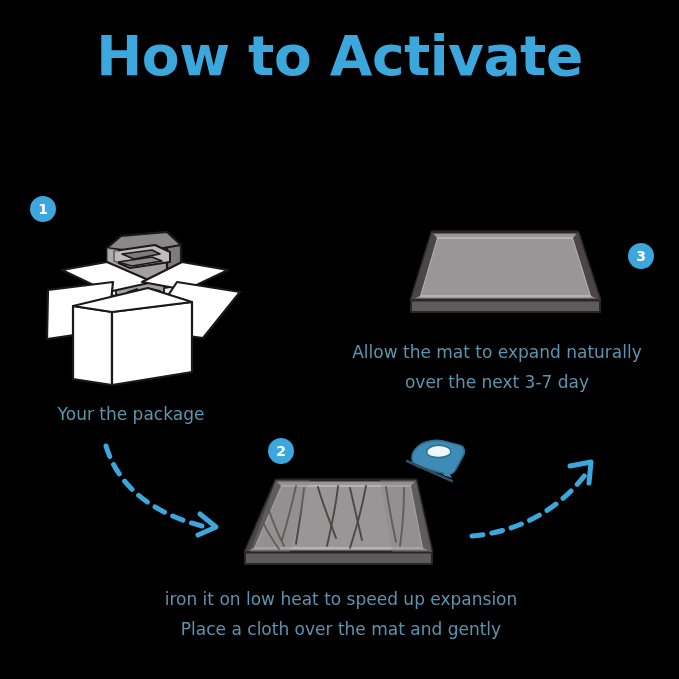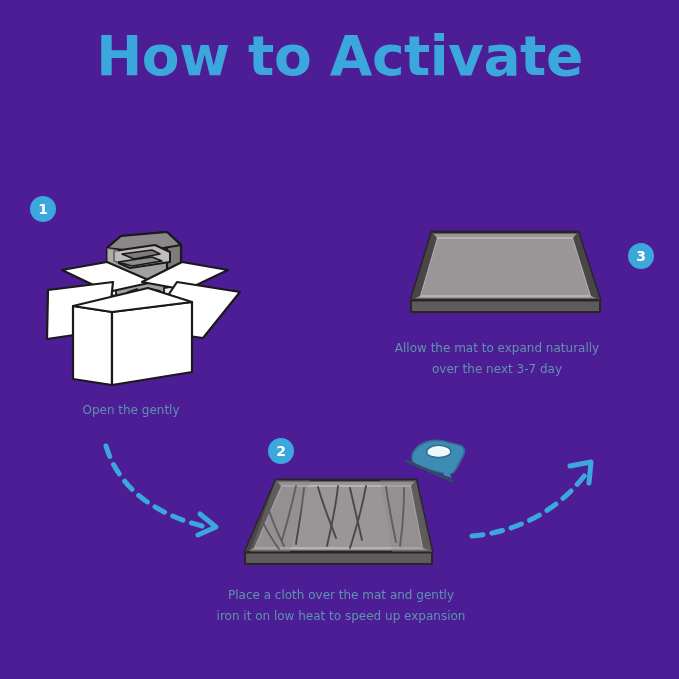--- a/index.html
+++ b/index.html
@@ -9,21 +9,21 @@
   body {
     width: 679px;
     height: 679px;
     overflow: hidden;
     font-family: "Liberation Sans", sans-serif;
   }
   #infographic {
     position: relative;
     width: 679px;
     height: 679px;
-    background: #4c1d95;
+    background: #000000;
     overflow: hidden;
   }
 
   
   .title-block {
     position: absolute;
     left: 0;
     top: 28px;
     width: 679px;
     text-align: center;
@@ -55,21 +55,21 @@
     box-sizing: border-box;
   }
   #badge-1 { left: 30px;  top: 196px; }
   #badge-2 { left: 268px; top: 438px; }
   #badge-3 { left: 628px; top: 243px; }
 
   
   .caption {
     position: absolute;
     font-family: "DejaVu Sans", sans-serif;
-    font-size: 12px;
+    font-size: 17px;
     font-weight: 400;
     color: #5E93AE;
     line-height: 1.75;
     text-align: center;
     white-space: nowrap;
   }
   #caption-1 {
     left: 0px;
     top: 400px;
     width: 262px;
@@ -215,26 +215,26 @@
       <path d="M570,466 L591,462 L589,483" stroke="#3BA7DC" stroke-width="5" stroke-linecap="round" stroke-linejoin="round"></path>
     </g>
 
   </svg>
 
   <div class="badge" id="badge-1">1</div>
   <div class="badge" id="badge-2">2</div>
   <div class="badge" id="badge-3">3</div>
 
   <div class="caption" id="caption-1">
-    <span>Open the gently</span>
+    <span>Your the package</span>
   </div>
 
   <div class="caption" id="caption-3">
     <span>Allow the mat to expand naturally</span>
     <span>over the next 3-7 day</span>
   </div>
 
   <div class="caption" id="caption-2">
+    <span>iron it on low heat to speed up expansion</span>
     <span>Place a cloth over the mat and gently</span>
-    <span>iron it on low heat to speed up expansion</span>
   </div>
 
 </div>
 
 </body></html>

